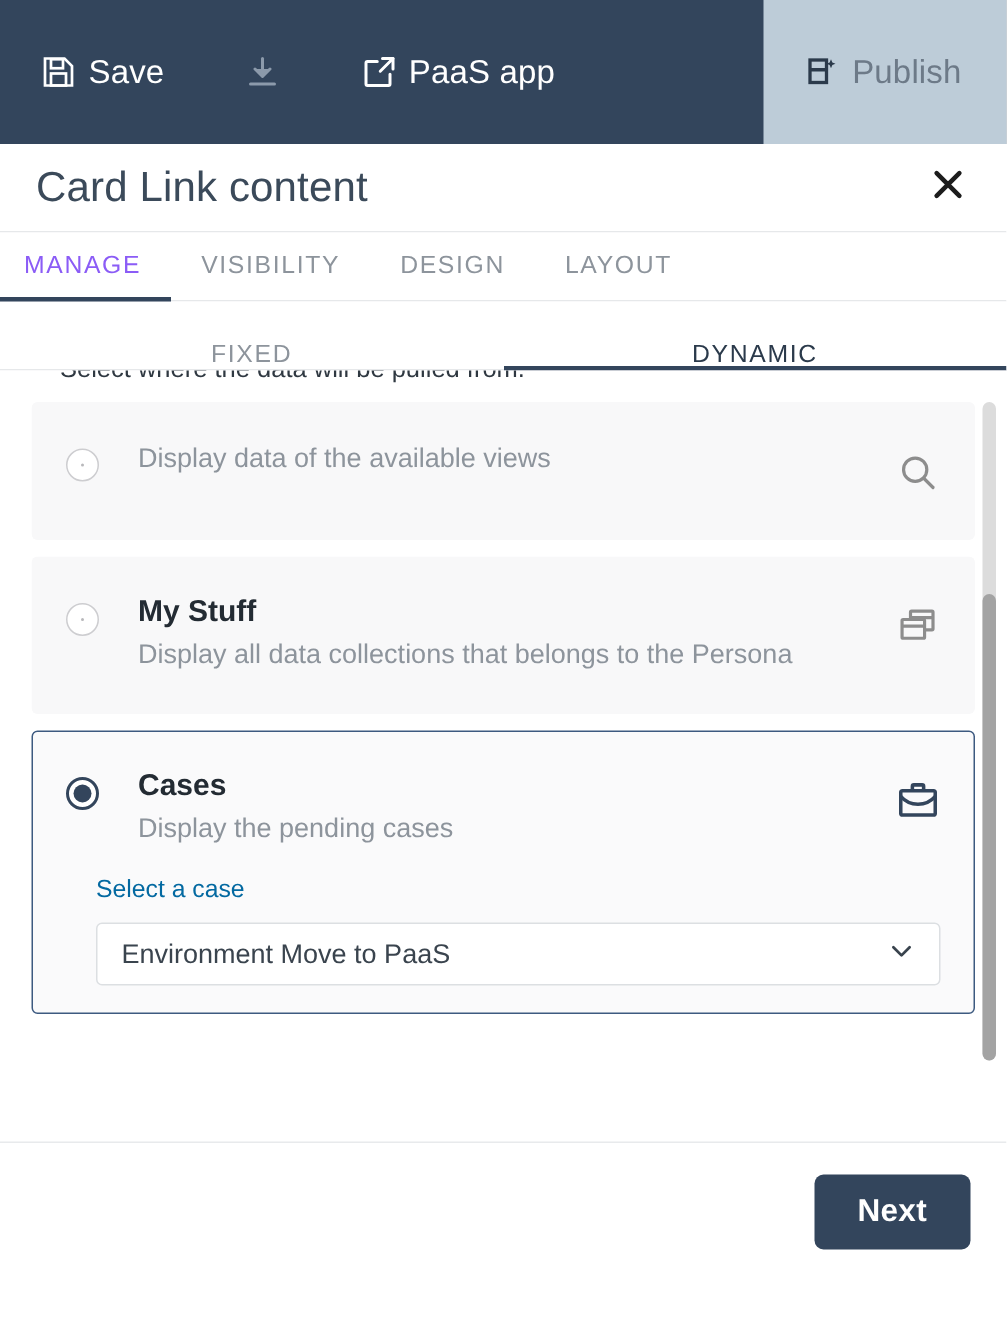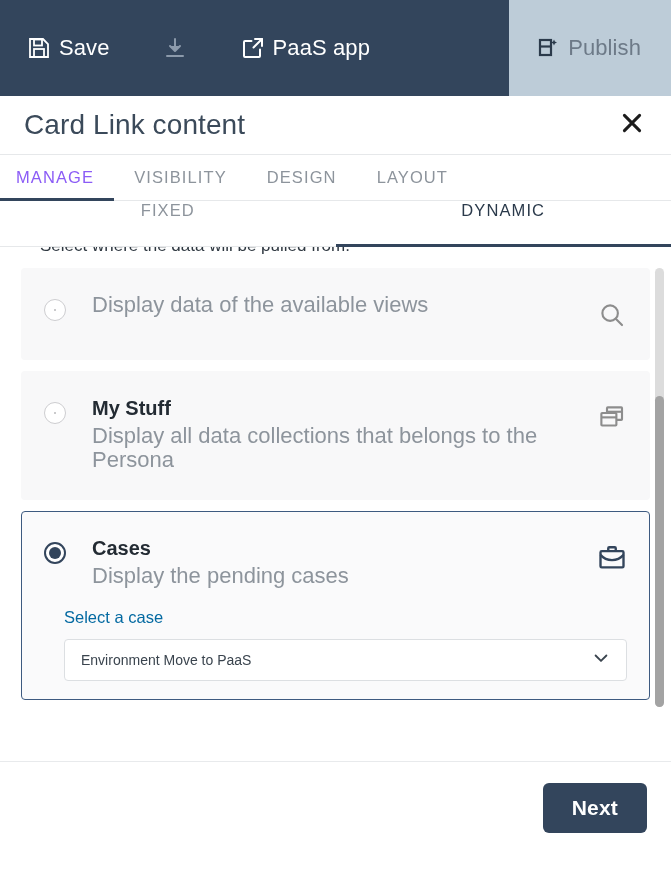--- a/index.html
+++ b/index.html
@@ -102,21 +102,21 @@
   
   .subtabs {
     display: flex;
     height: 46px;
     background: #fff;
     border-bottom: 1px solid #e6e8ea;
   }
   .subtab {
     flex: 1;
     display: flex;
-    align-items: flex-start;
+    align-items: flex-end;
     justify-content: center;
     font-size: 16.5px;
     letter-spacing: 1.1px;
     color: #8d949c;
     cursor: pointer;
     position: relative;
   }
   .subtab.active { color: #2b3a4b; }
   .subtab.active::after {
     content: "";
@@ -191,21 +191,21 @@
   }
   .opt-text { padding-left: 26px; flex: 1 1 auto; min-width: 0; }
   .opt-title {
     font-size: 20px;
     font-weight: bold;
     color: #232b33;
     line-height: 25px;
     margin-bottom: 3px;
   }
   .opt-sub {
-    font-size: 22px;
+    font-size: 18px;
     color: #8d949c;
     line-height: 24px;
   }
   .opt-icon {
     flex: 0 0 auto;
     width: 34px; height: 34px;
     display: flex;
     align-items: center;
     justify-content: center;
     margin-top: 5px;
@@ -227,21 +227,21 @@
     background: #fff;
     border: 1px solid #dcdfe2;
     border-radius: 4px;
     display: flex;
     align-items: center;
     justify-content: space-between;
     padding: 0 15px 0 16px;
     cursor: pointer;
   }
   .select-value {
-    font-size: 14px;
+    font-size: 18px;
     color: #3a444e;
     white-space: nowrap;
     overflow: hidden;
     text-overflow: ellipsis;
   }
 
   
   .sb-track {
     position: absolute;
     top: 21px;

